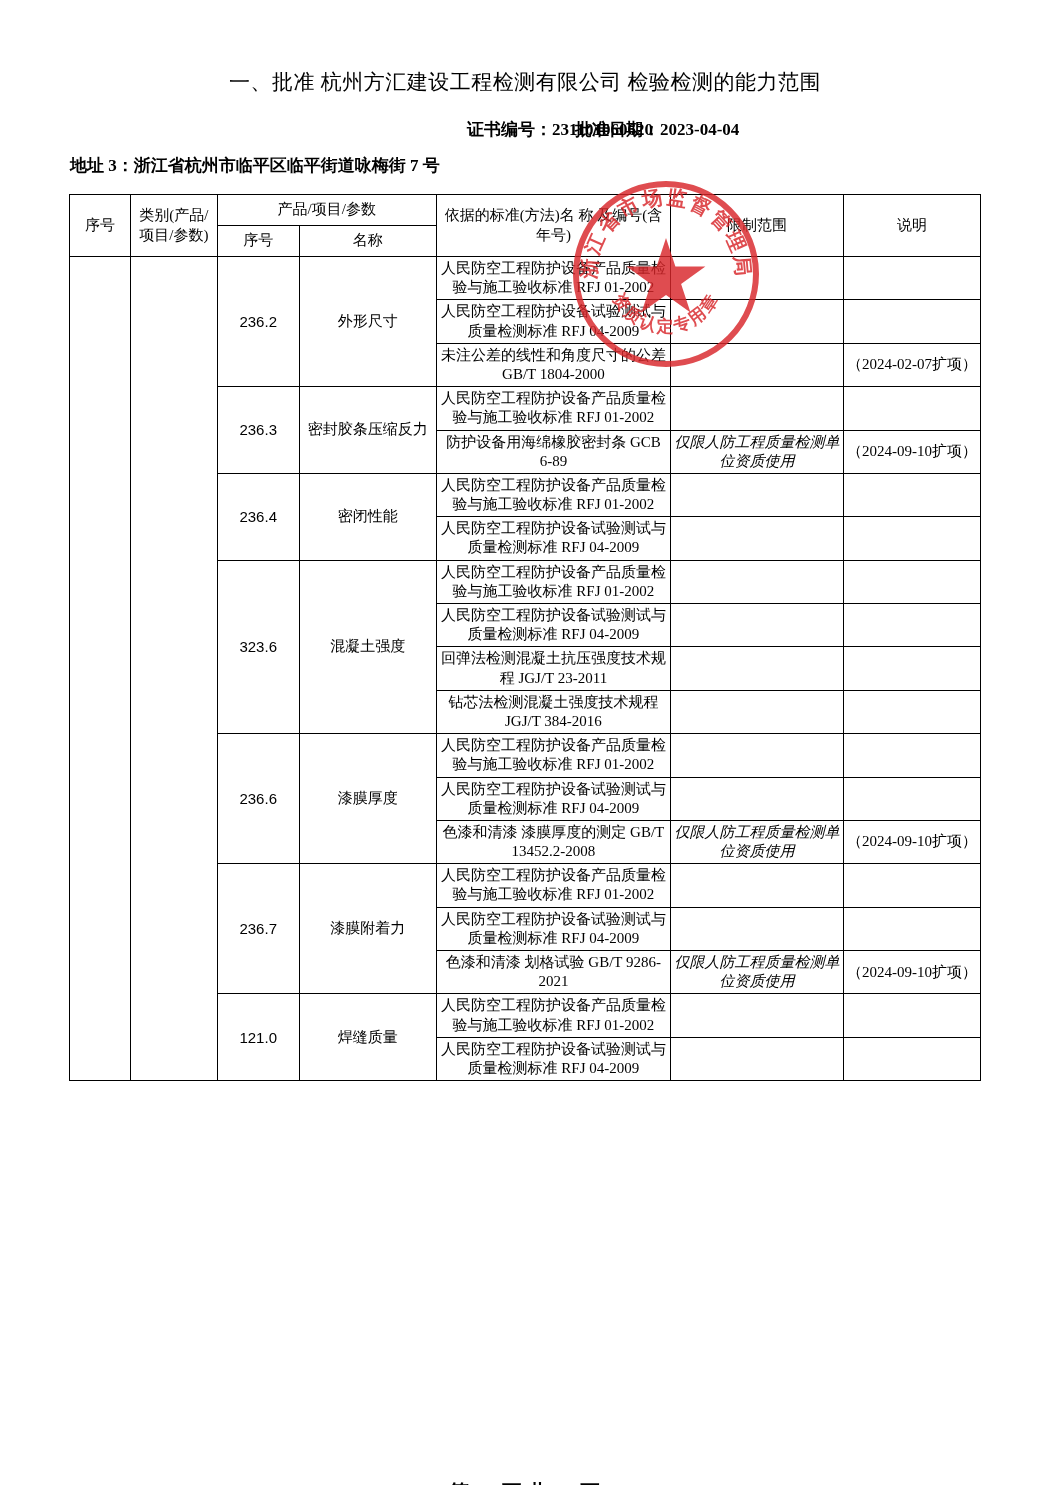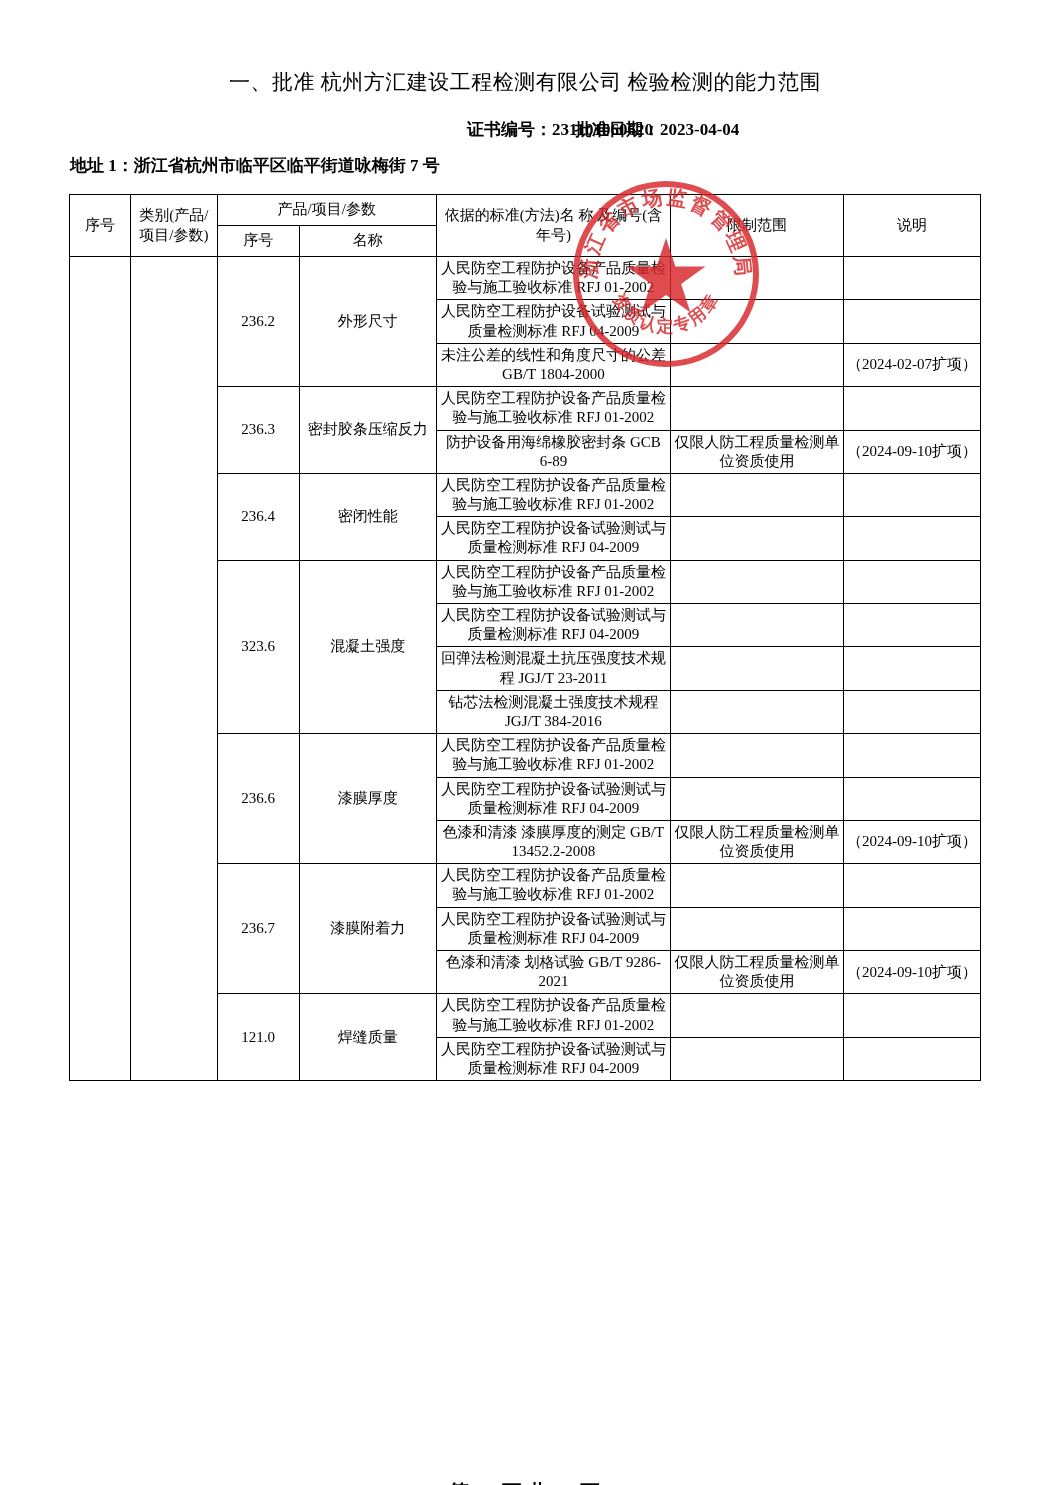--- a/index.html
+++ b/index.html
@@ -82,33 +82,34 @@
     text-align: center;
     line-height: 1.3;
     font-size: 15px;
     padding: 3px 4px;
   }
   .limit-cell {
     font-size: 12px;
     text-align: left;
     line-height: 1.25;
     padding: 3px 5px;
+    font-style: italic;
   }
   .note-cell {
     font-size: 12px;
     text-align: left;
     line-height: 1.3;
     padding: 3px 5px;
   }
   .pname {
     font-size: 16px;
   }
   .pseq {
     font-size: 16px;
-    font-family: Liberation Serif, serif;
+    font-family: Liberation Sans, sans-serif;
   }
   .footer {
     position: absolute;
     bottom: 48px;
     left: 0;
     width: 100%;
     text-align: center;
     font-size: 19px;
     font-weight: bold;
     letter-spacing: 1px;
@@ -131,21 +132,21 @@
 
 <div class="page">
 
   <div class="doc-title">一、批准 杭州方汇建设工程检测有限公司 检验检测的能力范围</div>
 
   <div class="meta-line">
     <span>证书编号：231101060620</span>
     <span class="right">批准日期：2023-04-04</span>
   </div>
 
-  <div class="meta-line2">地址 1：浙江省杭州市临平区临平街道咏梅街 7 号</div>
+  <div class="meta-line2">地址 3：浙江省杭州市临平区临平街道咏梅街 7 号</div>
 
   <div class="seal">
     <svg width="196" height="196" viewBox="0 0 196 196" xmlns="http://www.w3.org/2000/svg">
       <defs>
         <path id="arcTop" d="M 28,98 A 70,70 0 0 1 168,98" fill="none"></path>
         <path id="arcBottom" d="M 40,98 A 58,58 0 0 0 156,98" fill="none"></path>
       </defs>
       <circle cx="98" cy="98" r="90" fill="none" stroke="#d8262a" stroke-width="6"></circle>
       <g fill="#d8262a">
         <polygon points="98,62 107.4,90.5 137.4,90.5 113.1,108.1 122.5,136.6 98,119 73.5,136.6 82.9,108.1 58.6,90.5 88.6,90.5"></polygon>

